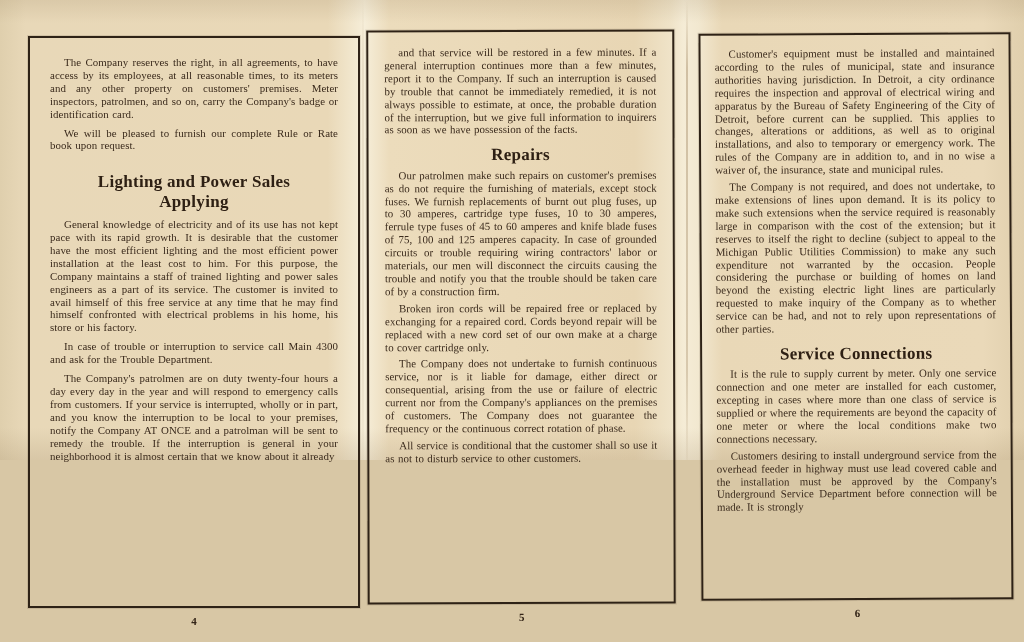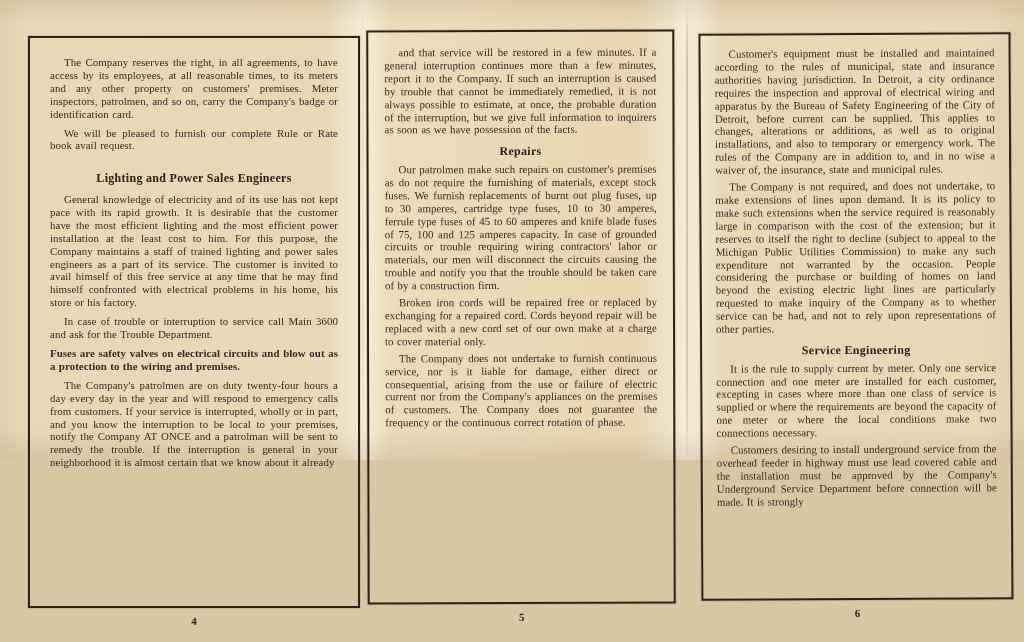--- a/index.html
+++ b/index.html
@@ -49,21 +49,21 @@
     text-align: justify;
     text-indent: 14px;
     margin: 4px 0 0 0;
     letter-spacing: 0.05px;
     word-spacing: 0.6px;
   }
   .para:first-child { margin-top: 2px; }
   .para.bold { font-weight: bold; text-indent: 0; }
   .heading {
     font-weight: bold;
-    font-size: 12px;
+    font-size: 17px;
     line-height: 1.14;
     text-align: center;
     color: #2e2014;
     margin: 9px auto 4px auto;
     letter-spacing: 0.3px;
   }
   .heading.narrow { max-width: 205px; }
   .panel-4 .heading { margin-top: 20px; margin-bottom: 7px; }
   .panel-4 .para { margin-top: 6px; }
   .pagenum {
@@ -78,45 +78,45 @@
 <body>
 
 <div class="scan">
 
   <div class="crease crease-1"></div>
   <div class="crease crease-2"></div>
 
   <div class="panel panel-4">
     <div class="box">
       <p class="para">The Company reserves the right, in all agreements, to have access by its employees, at all reasonable times, to its meters and any other property on customers' premises.  Meter inspectors, patrolmen, and so on, carry the Company's badge or identification card.</p>
-      <p class="para">We will be pleased to furnish our complete Rule or Rate book avail request.</p>
-      <h2 class="heading narrow">Lighting and Power Sales Engineers</h2>
+      <p class="para">We will be pleased to furnish our complete Rule or Rate book upon request.</p>
+      <h2 class="heading narrow">Lighting and Power Sales Applying</h2>
       <p class="para">General knowledge of electricity and of its use has not kept pace with its rapid growth. It is desirable that the customer have the most efficient lighting and the most efficient power installation at the least cost to him.  For this purpose, the Company maintains a staff of trained lighting and power sales engineers as a part of its service.  The customer is invited to avail himself of this free service at any time that he may find himself confronted with electrical problems in his home, his store or his factory.</p>
-      <p class="para">In case of trouble or interruption to service call Main 3600 and ask for the Trouble Department.</p>
-      <p class="para bold">Fuses are safety valves on electrical circuits and blow out as a protection to the wiring and premises.</p>
+      <p class="para">In case of trouble or interruption to service call Main 4300 and ask for the Trouble Department.</p>
       <p class="para">The Company's patrolmen are on duty twenty-four hours a day every day in the year and will respond to emergency calls from customers.  If your service is interrupted, wholly or in part, and you know the interruption to be local to your premises, notify the Company AT ONCE and a patrolman will be sent to remedy the trouble.  If the interruption is general in your neighborhood it is almost certain that we know about it already</p>
     </div>
     <div class="pagenum">4</div>
   </div>
 
   <div class="panel panel-5">
     <div class="box">
       <p class="para">and that service will be restored in a few minutes.  If a general interruption continues more than a few minutes, report it to the Company.  If such an interruption is caused by trouble that cannot be immediately remedied, it is not always possible to estimate, at once, the probable duration of the interruption, but we give full information to inquirers as soon as we have possession of the facts.</p>
       <h2 class="heading">Repairs</h2>
       <p class="para">Our patrolmen make such repairs on customer's premises as do not require the furnishing of materials, except stock fuses.  We furnish replacements of burnt out plug fuses, up to 30 amperes, cartridge type fuses, 10 to 30 amperes, ferrule type fuses of 45 to 60 amperes and knife blade fuses of 75, 100 and 125 amperes capacity.  In case of grounded circuits or trouble requiring wiring contractors' labor or materials, our men will disconnect the circuits causing the trouble and notify you that the trouble should be taken care of by a construction firm.</p>
-      <p class="para">Broken iron cords will be repaired free or replaced by exchanging for a repaired cord. Cords beyond repair will be replaced with a new cord set of our own make at a charge to cover material only.</p>
+      <p class="para">Broken iron cords will be repaired free or replaced by exchanging for a repaired cord. Cords beyond repair will be replaced with a new cord set of our own make at a charge to cover cartridge only.</p>
       <p class="para">The Company does not undertake to furnish continuous service, nor is it liable for damage, either direct or consequential, arising from the use or failure of electric current nor from the Company's appliances on the premises of customers.  The Company does not guarantee the frequency or the continuous correct rotation of phase.</p>
+      <p class="para">All service is conditional that the customer shall so use it as not to disturb service to other customers.</p>
     </div>
     <div class="pagenum">5</div>
   </div>
 
   <div class="panel panel-6">
     <div class="box">
       <p class="para">Customer's equipment must be installed and maintained according to the rules of municipal, state and insurance authorities having jurisdiction.   In Detroit, a city ordinance requires the inspection and approval of electrical wiring and apparatus by the Bureau of Safety Engineering of the City of Detroit, before current can be supplied. This applies to changes, alterations or additions, as well as to original installations, and also to temporary or emergency work. The rules of the Company are in addition to, and in no wise a waiver of, the insurance, state and municipal rules.</p>
       <p class="para">The Company is not required, and does not undertake, to make extensions of lines upon demand.  It is its policy to make such extensions when the service required is reasonably large in comparison with the cost of the extension; but it reserves to itself the right to decline (subject to appeal to the Michigan Public Utilities Commission) to make any such expenditure not warranted by the occasion.  People considering the purchase or building of homes on land beyond the existing electric light lines are particularly requested to make inquiry of the Company as to whether service can be had, and not to rely upon representations of other parties.</p>
-      <h2 class="heading">Service Engineering</h2>
+      <h2 class="heading">Service Connections</h2>
       <p class="para">It is the rule to supply current by meter. Only one service connection and one meter are installed for each customer, excepting in cases where more than one class of service is supplied or where the requirements are beyond the capacity of one meter or where the local conditions make two connections necessary.</p>
       <p class="para">Customers desiring to install underground service from the overhead feeder in highway must use lead covered cable and the installation must be approved by the Company's Underground Service Department before connection will be made.  It is strongly</p>
     </div>
     <div class="pagenum">6</div>
   </div>
 
 </div>
 
 </body></html>

